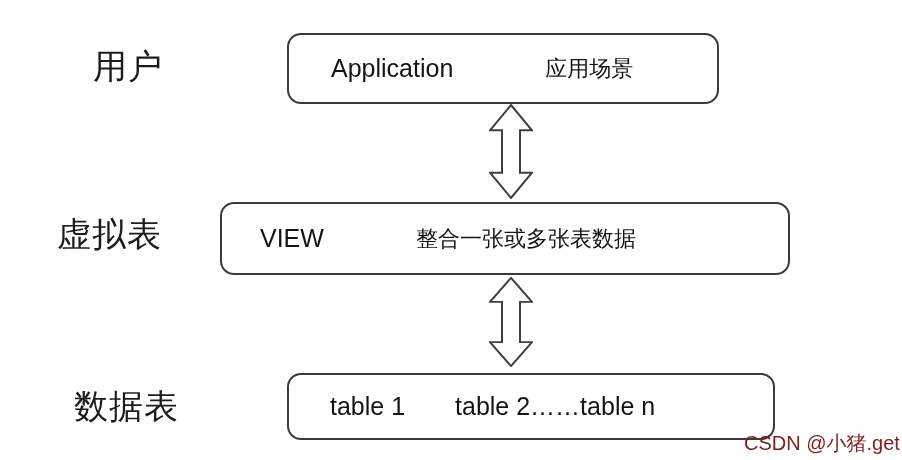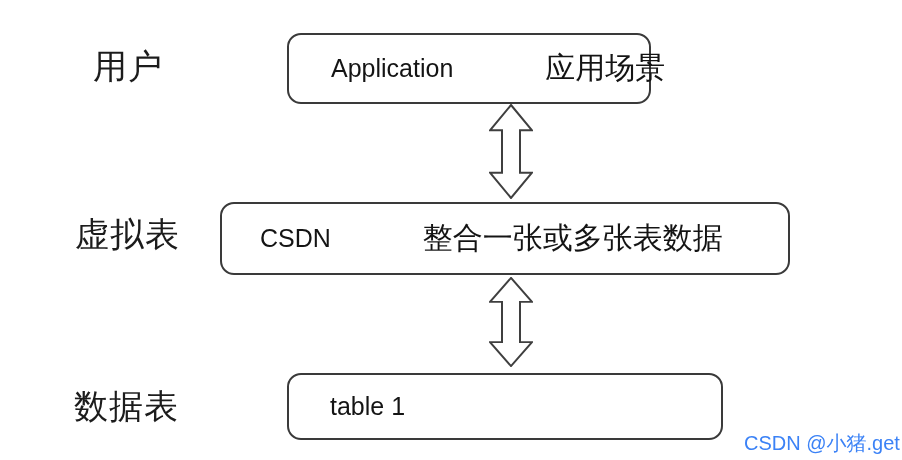--- a/index.html
+++ b/index.html
@@ -19,58 +19,58 @@
   }
   .tier-label {
     position: absolute;
     font-size: 34px;
     font-weight: 500;
     color: #1c1c1c;
     letter-spacing: 1px;
     white-space: nowrap;
   }
   .label-row1 { left: 93px;  top: 44px;  }
-  .label-row2 { left: 75px;  top: 212px; }
+  .label-row2 { left: 57px;  top: 212px; }
   .label-row3 { left: 74px;  top: 384px; font-family: Liberation Mono, monospace; }
   .node-box {
     position: absolute;
     border: 2.5px solid #3a3a3a;
     border-radius: 14px;
     background: #ffffff;
     display: flex;
     align-items: center;
     box-sizing: border-box;
   }
-  .box-row1 { left: 287px; top: 33px;  width: 364px; height: 71px; }
+  .box-row1 { left: 287px; top: 33px;  width: 432px; height: 71px; }
   .box-row2 { left: 220px; top: 202px; width: 570px; height: 73px; }
-  .box-row3 { left: 287px; top: 373px; width: 436px; height: 67px; }
+  .box-row3 { left: 287px; top: 373px; width: 488px; height: 67px; }
   .box-text {
     font-size: 25px;
     color: #141414;
     white-space: nowrap;
   }
-  .box-text.cjk { font-size: 30px; }
+  .box-text.cjk { font-size: 22px; }
   .box-row1 .t-left  { margin-left: 42px; }
   .box-row1 .t-right { margin-left: 92px; }
   .box-row2 .t-left  { margin-left: 38px; }
   .box-row2 .t-right { margin-left: 92px; }
   .box-row3 .t-left  { margin-left: 41px; }
   .box-row3 .t-right { margin-left: 50px; }
   .arrow {
     position: absolute;
     width: 44px;
   }
   .arrow-1 { left: 489px; top: 104px; height: 95px; }
   .arrow-2 { left: 489px; top: 277px; height: 90px; }
   .watermark {
     position: absolute;
     left: 744px;
     top: 430px;
     font-size: 20px;
-    color: #3b82f6;
+    color: #7f1d1d;
     white-space: nowrap;
   }
 </style>
 </head>
 <body>
 
 <div class="canvas">
 
   <div class="tier-label label-row1">用户</div>
 
@@ -79,29 +79,30 @@
     <span class="box-text cjk t-right">应用场景</span>
   </div>
 
   <svg class="arrow arrow-1" viewBox="0 0 44 94" preserveAspectRatio="none">
     <polygon points="22,1 43,26 31,26 31,68 43,68 22,93 1,68 13,68 13,26 1,26" fill="#ffffff" stroke="#3f3f3f" stroke-width="2" stroke-linejoin="miter"></polygon>
   </svg>
 
   <div class="tier-label label-row2">虚拟表</div>
 
   <div class="node-box box-row2">
-    <span class="box-text t-left">CSDN</span>
+    <span class="box-text t-left">VIEW</span>
     <span class="box-text cjk t-right">整合一张或多张表数据</span>
   </div>
 
   <svg class="arrow arrow-2" viewBox="0 0 44 94" preserveAspectRatio="none">
     <polygon points="22,1 43,26 31,26 31,68 43,68 22,93 1,68 13,68 13,26 1,26" fill="#ffffff" stroke="#3f3f3f" stroke-width="2" stroke-linejoin="miter"></polygon>
   </svg>
 
   <div class="tier-label label-row3">数据表</div>
 
   <div class="node-box box-row3">
     <span class="box-text t-left">table 1</span>
+    <span class="box-text t-right">table 2……table n</span>
   </div>
 
   <div class="watermark">CSDN @小猪.get</div>
 
 </div>
 
 </body></html>

